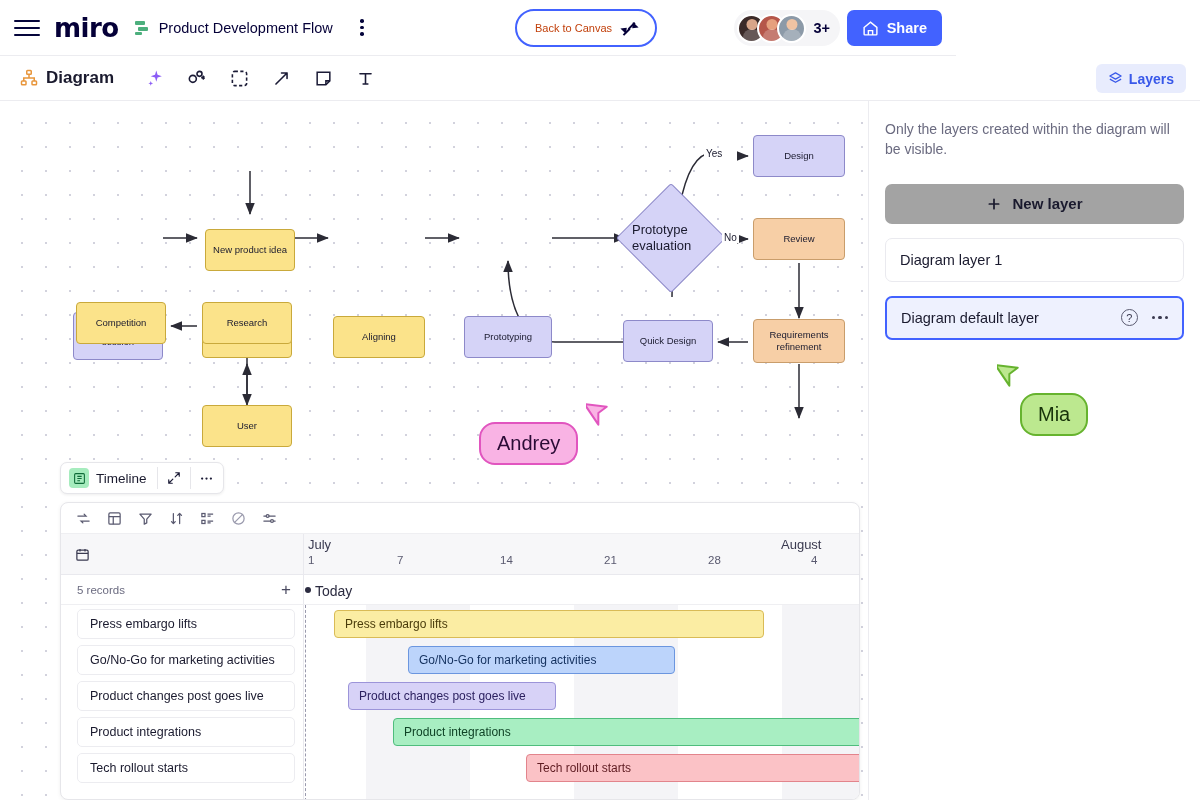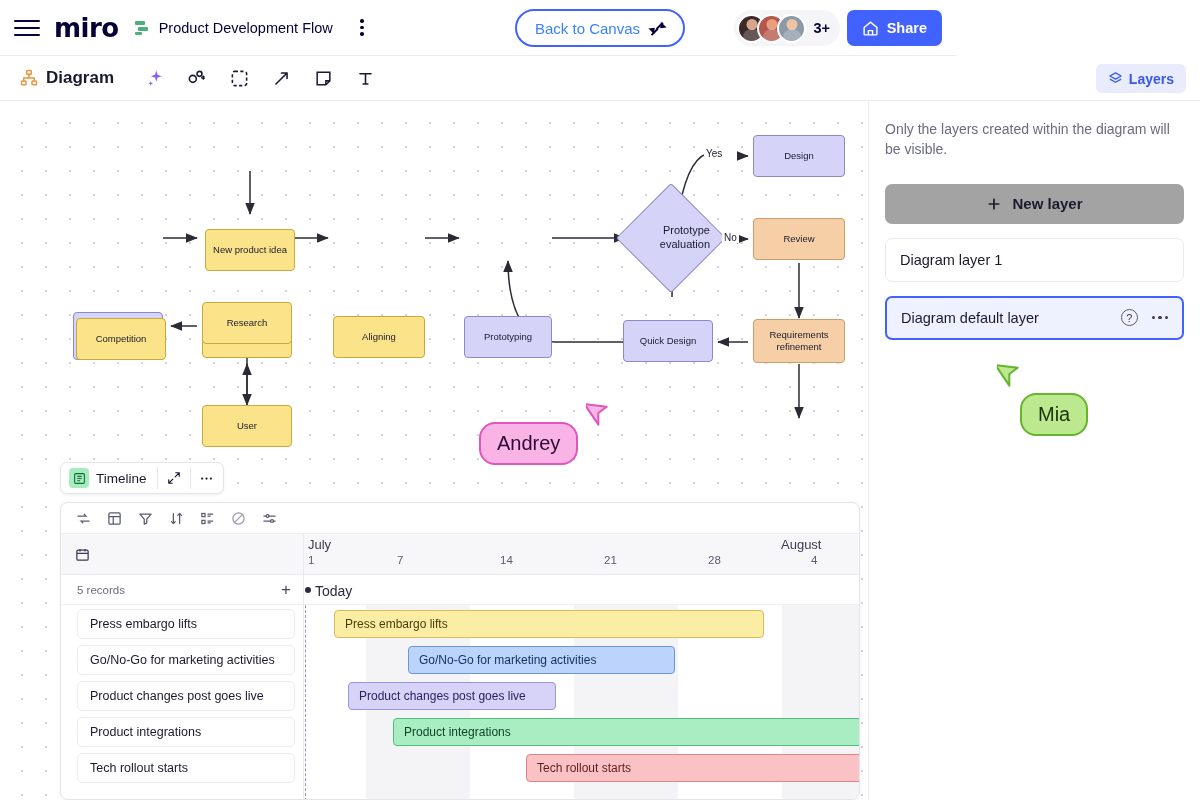--- a/index.html
+++ b/index.html
@@ -29,21 +29,21 @@
   .board-title { margin-left: 8px; font-size: 14.5px; color: #050038; white-space: nowrap; }
   .kebab { margin-left: 18px; width: 22px; display:flex; flex-direction:column;
     align-items:center; gap:3px; cursor: pointer; }
   .kebab i { width: 3.5px; height: 3.5px; background: #05053b; border-radius: 50%; display:block; }
 
   .back-canvas {
     position: absolute; left: 515px; top: 9px; height: 38px;
     border: 2px solid #4262ff; border-radius: 20px; background: #fff;
     display: flex; align-items: center; padding: 0 18px; gap: 10px; cursor: pointer;
   }
-  .back-canvas span { font-size: 15px; color: #3b82f6; font-weight: 400; }
+  .back-canvas span { font-size: 11px; color: #c2410c; font-weight: 400; }
   .shrink-icon { width: 15px; height: 15px; position: relative; }
   .shrink-icon::before, .shrink-icon::after {
     content:''; position:absolute; width: 9px; height: 1.6px; background:#050038;
   }
   .shrink-icon::before { transform: rotate(-45deg); left: 0px; top: 10px; }
   .shrink-icon::after  { transform: rotate(-45deg); left: 5px; top: 4px; }
   .shrink-icon i { position:absolute; width:0;height:0; }
   .shrink-icon i:nth-child(1){ border-left:4px solid transparent;border-right:4px solid transparent;
     border-bottom:5px solid #050038; transform: rotate(45deg); left:-1px; top:6px;}
   .shrink-icon i:nth-child(2){ border-left:4px solid transparent;border-right:4px solid transparent;
@@ -97,21 +97,21 @@
   }
   .node { position: absolute; border-radius: 4px; display: flex;
     align-items: center; justify-content: center; text-align: center;
     font-size: 9.5px; color: #1a1a2e; line-height: 1.25; padding: 2px 4px; }
   .node.yellow { background: #fbe38a; border: 1.2px solid #c9a93b; }
   .node.violet { background: #d5d3f7; border: 1.2px solid #8d89c9; }
   .node.peach  { background: #f7cfa6; border: 1.2px solid #c99d6b; }
   .diamond { position: absolute; background: #d5d3f7; border: 1.2px solid #8d89c9;
     transform: rotate(45deg); border-radius: 3px; }
   .diamond-txt { position: absolute; display: flex; align-items: center;
-    justify-content: center; text-align: right; font-size: 11px; color: #1a1a2e;
+    justify-content: center; text-align: left; font-size: 13px; color: #1a1a2e;
     line-height: 1.25; }
   .edge-label { position: absolute; font-size: 10px; color: #1a1a2e; background: #fff;
     padding: 0 2px; }
 
   .cursor-tag { position: absolute; display: flex; align-items: center;
     justify-content: center; border-radius: 16px; font-size: 20px; padding: 8px 16px; }
   .cursor-tag.andrey { background: #f9b3e4; border: 2px solid #e155bf; color: #2b0b36; }
   .cursor-tag.mia { background: #bce88f; border: 2px solid #66b32e; color: #17330a;
     font-size: 20px; }
 
@@ -324,21 +324,21 @@
 
     <div>
       <div class="node yellow" style="left:205px;top:128px;width:90px;height:42px;">New product idea</div>
       <div class="node violet" style="left:73px;top:211px;width:90px;height:48px;">Brainstorming session</div>
       <div class="node yellow" style="left:202px;top:213px;width:90px;height:44px;">Trends</div>
       <div class="node yellow" style="left:333px;top:215px;width:92px;height:42px;">Aligning</div>
       <div class="node violet" style="left:464px;top:215px;width:88px;height:42px;">Prototyping</div>
       <div class="node violet" style="left:753px;top:34px;width:92px;height:42px;">Design</div>
       <div class="node peach" style="left:753px;top:117px;width:92px;height:42px;">Review</div>
 
-      <div class="node yellow" style="left:76px;top:217px;width:90px;height:42px;">Competition</div>
+      <div class="node yellow" style="left:76px;top:201px;width:90px;height:42px;">Competition</div>
       <div class="node yellow" style="left:202px;top:201px;width:90px;height:42px;">Research</div>
       <div class="node violet" style="left:623px;top:219px;width:90px;height:42px;">Quick Design</div>
       <div class="node peach" style="left:753px;top:218px;width:92px;height:44px;">Requirements refinement</div>
       <div class="node yellow" style="left:202px;top:304px;width:90px;height:42px;">User</div>
 
       <div class="diamond" style="left:632px;top:98px;width:78px;height:78px;"></div>
       <div class="diamond-txt" style="left:632px;top:98px;width:78px;height:78px;">Prototype evaluation</div>
 
       <div class="edge-label" style="left:704px;top:47px;">Yes</div>
       <div class="edge-label" style="left:722px;top:131px;">No</div>

